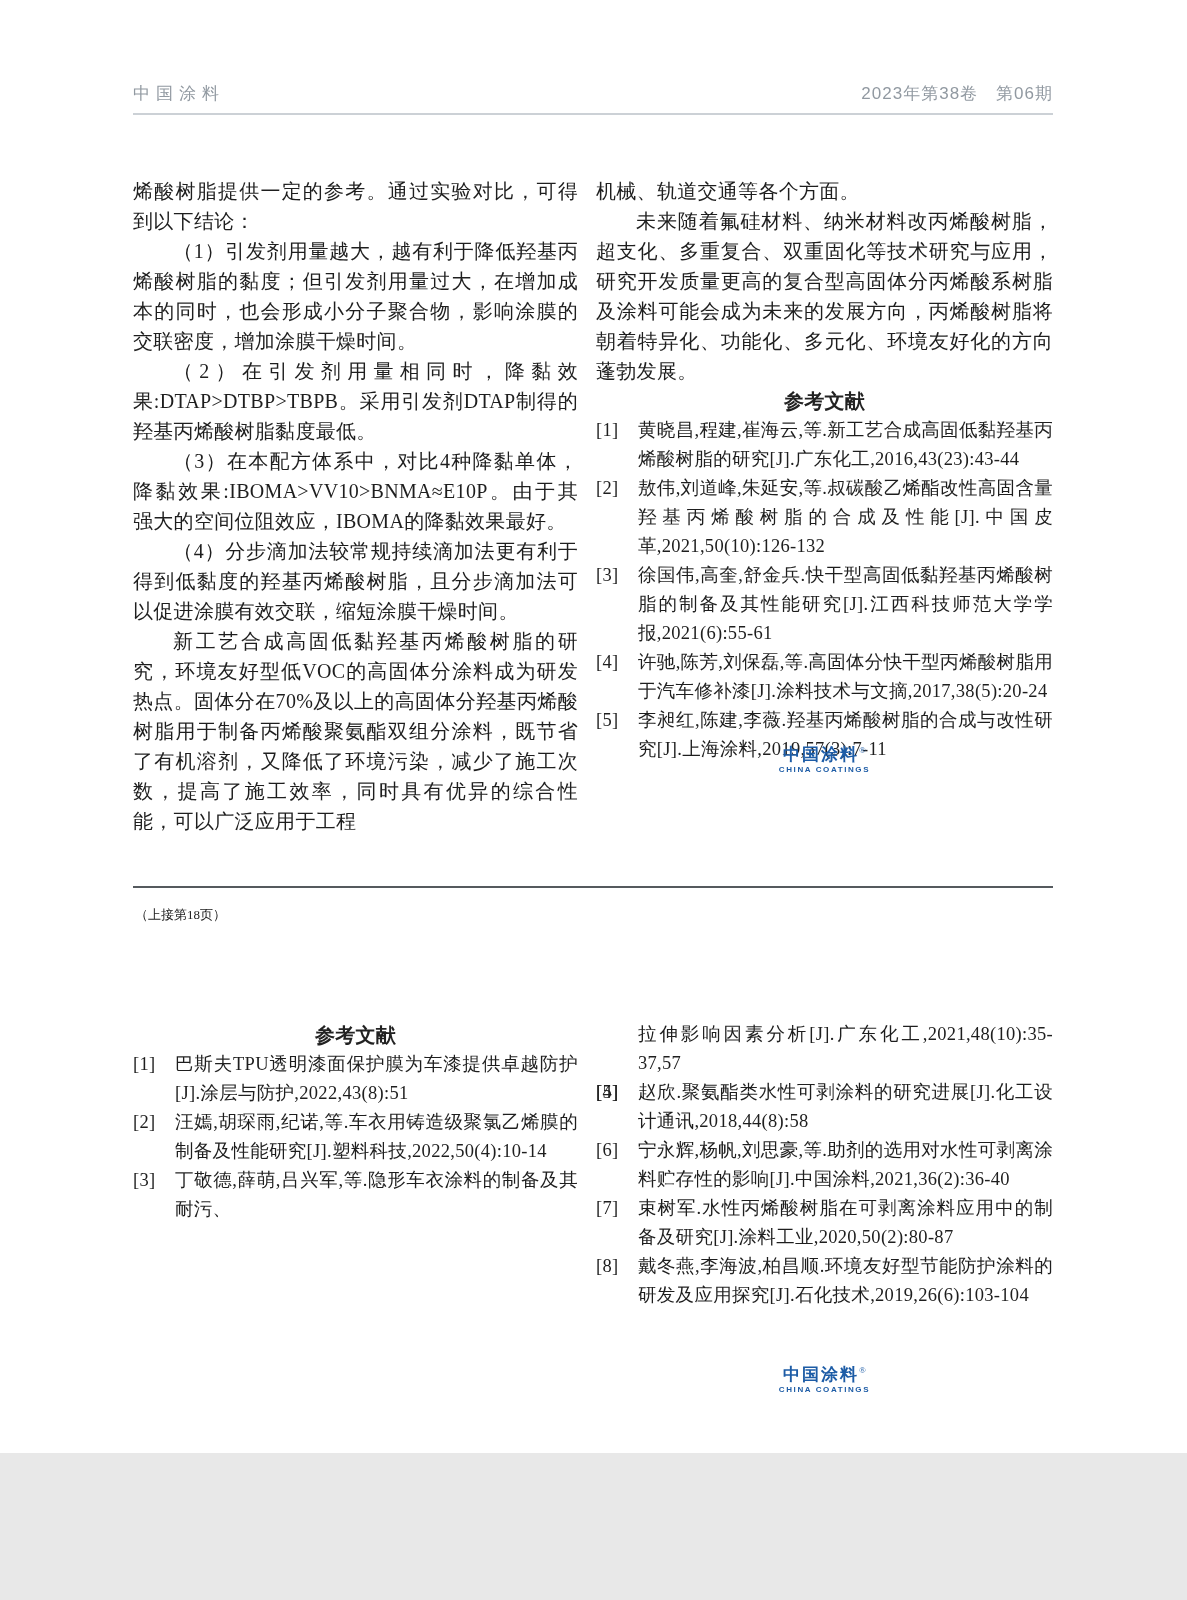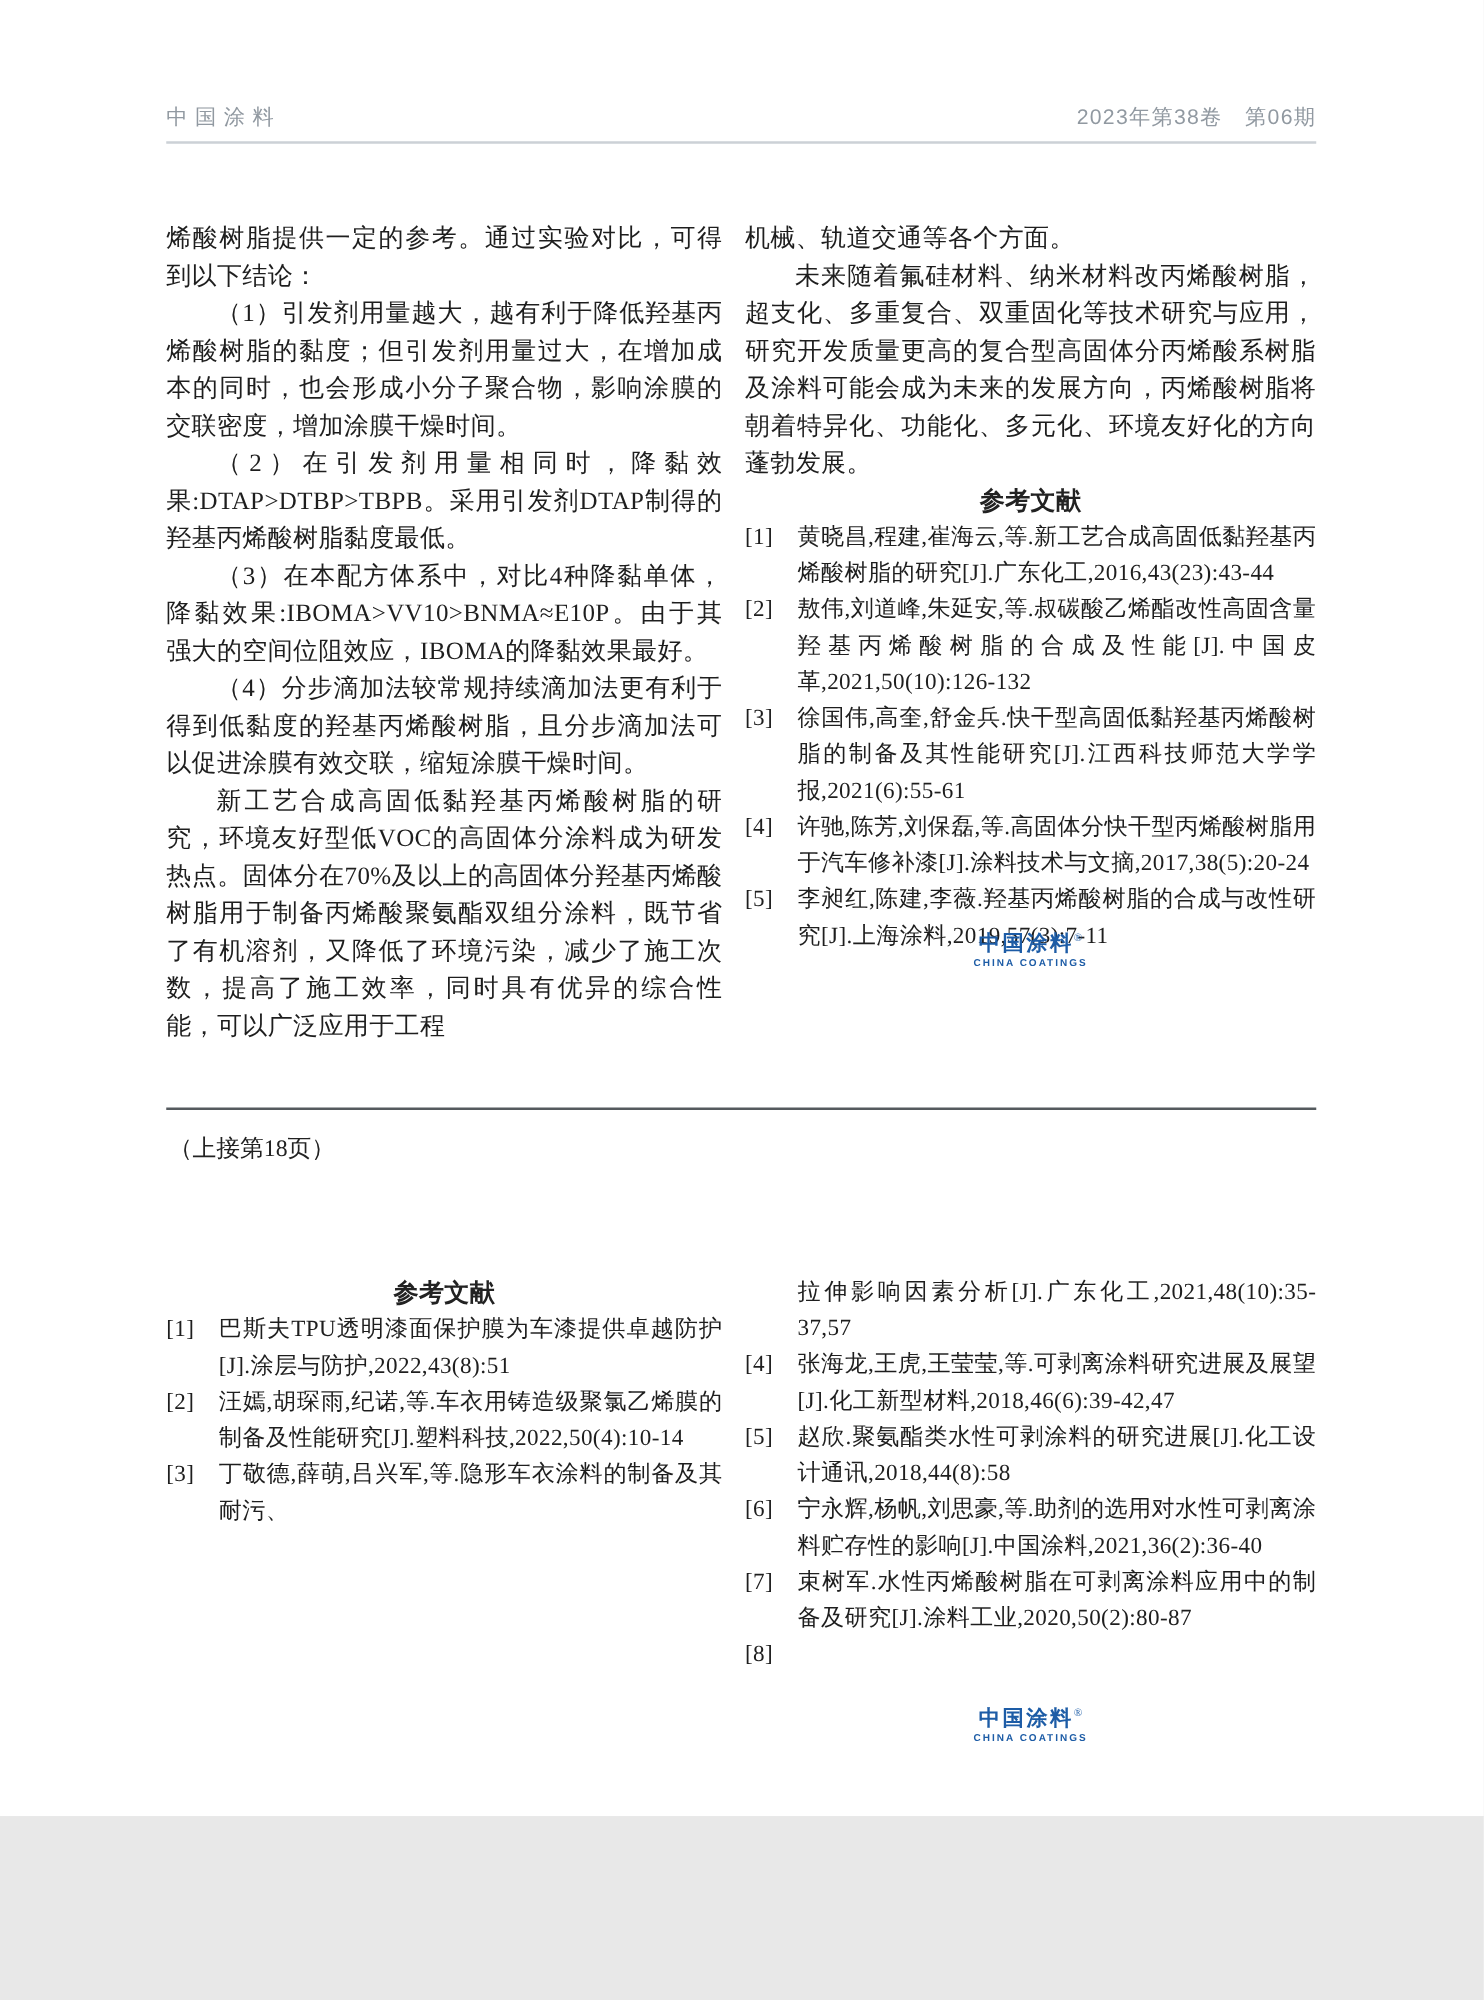--- a/index.html
+++ b/index.html
@@ -35,21 +35,21 @@
   .ref-title{
     margin:26px 0 12px 0;text-align:center;
     font-family:"Liberation Sans","DejaVu Sans",sans-serif;
     font-weight:bold;font-size:20px;color:#222;text-indent:0;
   }
   .ref-list{margin:0;padding:0;list-style:none;font-size:18.5px;line-height:29px;}
   .ref-list li{position:relative;padding-left:42px;margin:0;}
   .ref-id{position:absolute;left:0;top:0;}
   
   .section-divider{position:absolute;left:133px;top:886px;width:920px;border-top:2px solid #555a5e;}
-  .continued-note{position:absolute;left:135px;top:906px;font-size:19px;color:#222;}
+  .continued-note{position:absolute;left:135px;top:906px;font-size:13px;color:#222;}
   
   .brand-logo{position:absolute;width:457px;left:596px;text-align:center;color:#1d5ca6;line-height:1;}
   .brand-logo.logo-a1{top:746px;}
   .brand-logo.logo-a2{top:1366px;}
   .brand-cn{font-family:"Liberation Sans","DejaVu Sans",sans-serif;font-weight:bold;font-size:17px;letter-spacing:2px;}
   .brand-reg{font-size:9px;vertical-align:top;}
   .brand-en{font-family:"Liberation Sans","DejaVu Sans",sans-serif;font-size:8px;letter-spacing:1.6px;margin-top:3px;font-weight:bold;}
   
   .page-footer{position:absolute;left:135px;top:1494px;display:flex;align-items:stretch;}
   .page-number{font-size:24px;color:#44688e;align-self:flex-end;line-height:1;padding-bottom:6px;}
@@ -157,40 +157,40 @@
   <div class="col col-a2-right">
     <ul class="ref-list">
 
         <li>
           <span class="ref-id"></span>
           <span>拉伸影响因素分析[J].广东化工,2021,48(10):35-37,57</span>
         </li>
 
         <li>
           <span class="ref-id">[4]</span>
-          <span>张海龙,王虎,王莹莹,等.可剥离涂料研究进展及展望[J].化工新型材料,2018,46(6):39-42,47</span>
         </li>
 
         <li>
           <span class="ref-id">[5]</span>
           <span>赵欣.聚氨酯类水性可剥涂料的研究进展[J].化工设计通讯,2018,44(8):58</span>
         </li>
 
         <li>
           <span class="ref-id">[6]</span>
           <span>宁永辉,杨帆,刘思豪,等.助剂的选用对水性可剥离涂料贮存性的影响[J].中国涂料,2021,36(2):36-40</span>
         </li>
 
         <li>
           <span class="ref-id">[7]</span>
           <span>束树军.水性丙烯酸树脂在可剥离涂料应用中的制备及研究[J].涂料工业,2020,50(2):80-87</span>
         </li>
 
         <li>
           <span class="ref-id">[8]</span>
+          <span>戴冬燕,李海波,柏昌顺.环境友好型节能防护涂料的研发及应用探究[J].石化技术,2019,26(6):103-104</span>
         </li>
       </ul>
   </div>
 
   <div class="brand-logo logo-a2">
     <div>
       <span class="brand-cn">中国涂料</span><span class="brand-reg">®</span>
     </div>
     <div class="brand-en">CHINA COATINGS</div>
   </div>

